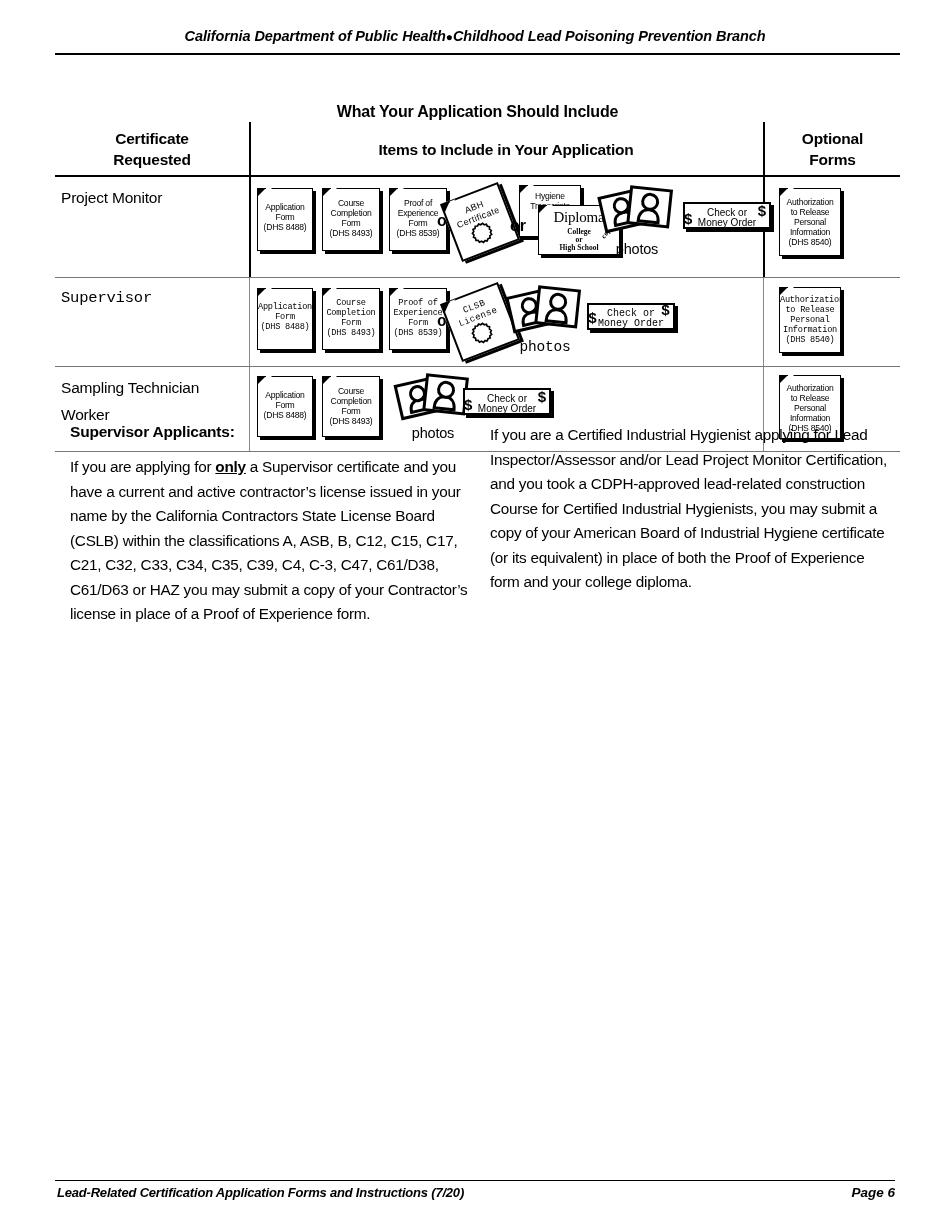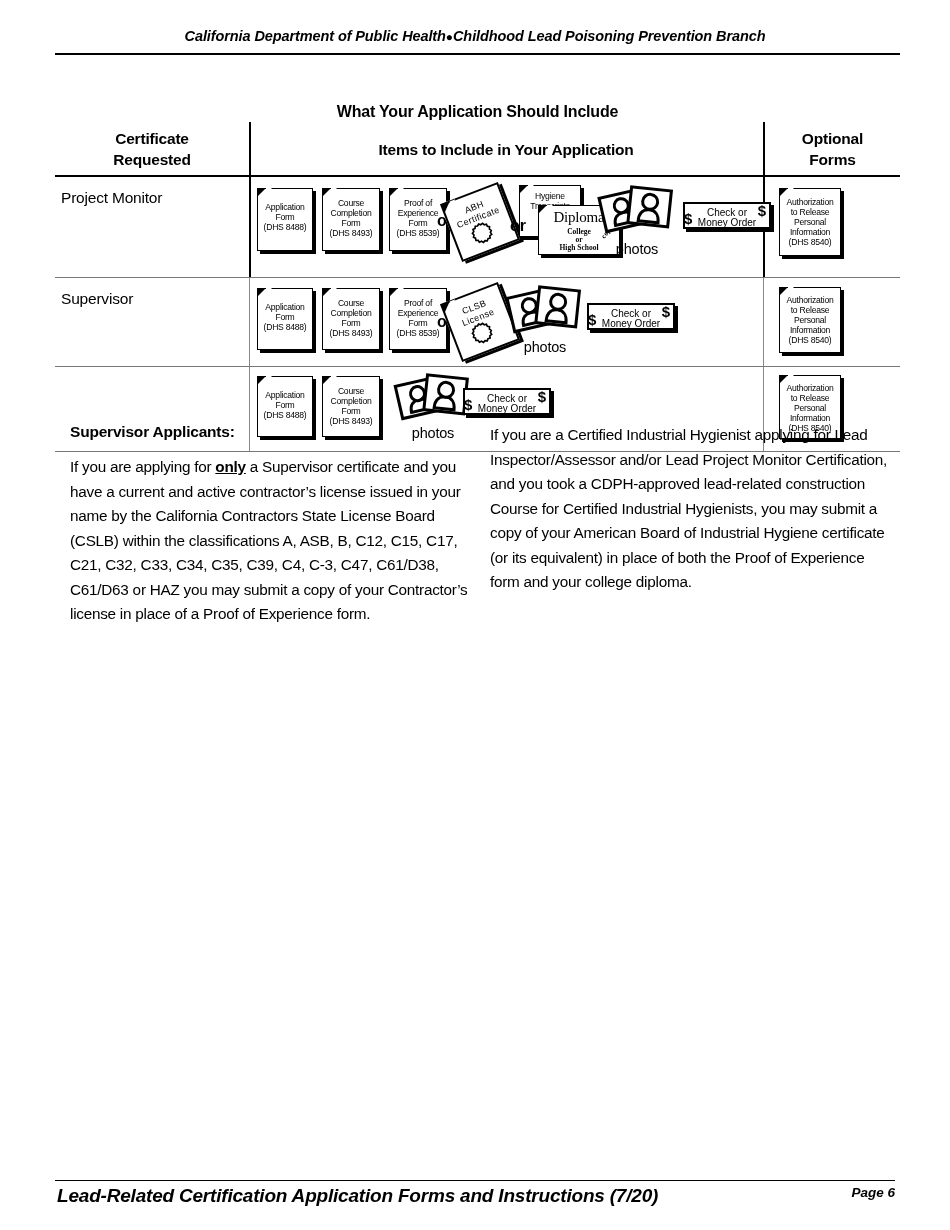--- a/index.html
+++ b/index.html
@@ -97,21 +97,21 @@
     position: relative;
     height: 1px;
     background: #777;
     width: 845px;
   }
 
   .row {
     position: relative;
   }
   .row-1 { height: 100px; }
-  .row-2 { height: 88px; }
+  .row-2 { height: 88px; font-family: Liberation Mono, monospace; }
   .row-3 { height: 84px; }
 
   .row .vline.left  { left: 194px; height: 100%; width: 1px; background: #888; }
   .row .vline.right { left: 708px; height: 100%; width: 1px; background: #888; }
   .row-1 .vline.left  { width: 2px; background: #000; }
   .row-1 .vline.right { width: 2px; background: #000; }
 
   .cert-label {
     position: absolute;
     left: 6px;
@@ -306,21 +306,21 @@
     width: 840px;
     height: 1px;
     background: #000;
   }
   .footer-left {
     position: absolute;
     left: 57px;
     top: 1185px;
     font-style: italic;
     font-weight: bold;
-    font-size: 19px;
+    font-size: 13px;
     letter-spacing: -0.2px;
   }
   .footer-right {
     position: absolute;
     right: 55px;
     top: 1185px;
     font-style: italic;
     font-weight: bold;
     font-size: 13.5px;
   }
@@ -570,20 +570,24 @@
       </div>
     </div>
   </div>
 
   <div class="rule-row"></div>
 
   <div class="row row-3">
     <div class="vline left"></div>
     <div class="vline right"></div>
 
+    <div class="cert-label">
+      <div>Sampling Technician</div>
+      <div>Worker</div>
+    </div>
 
     <div class="items-area">
       <div class="doc" style="left:6px; top:9px; width:56px; height:61px;">
         <span class="fold">
             <span class="fold-in"></span>
           </span>
         <div class="doc-text" style="top:13px;">Application</div>
         <div class="doc-text" style="top:23px;">Form</div>
         <div class="doc-text" style="top:33px;">(DHS 8488)</div>
       </div>

